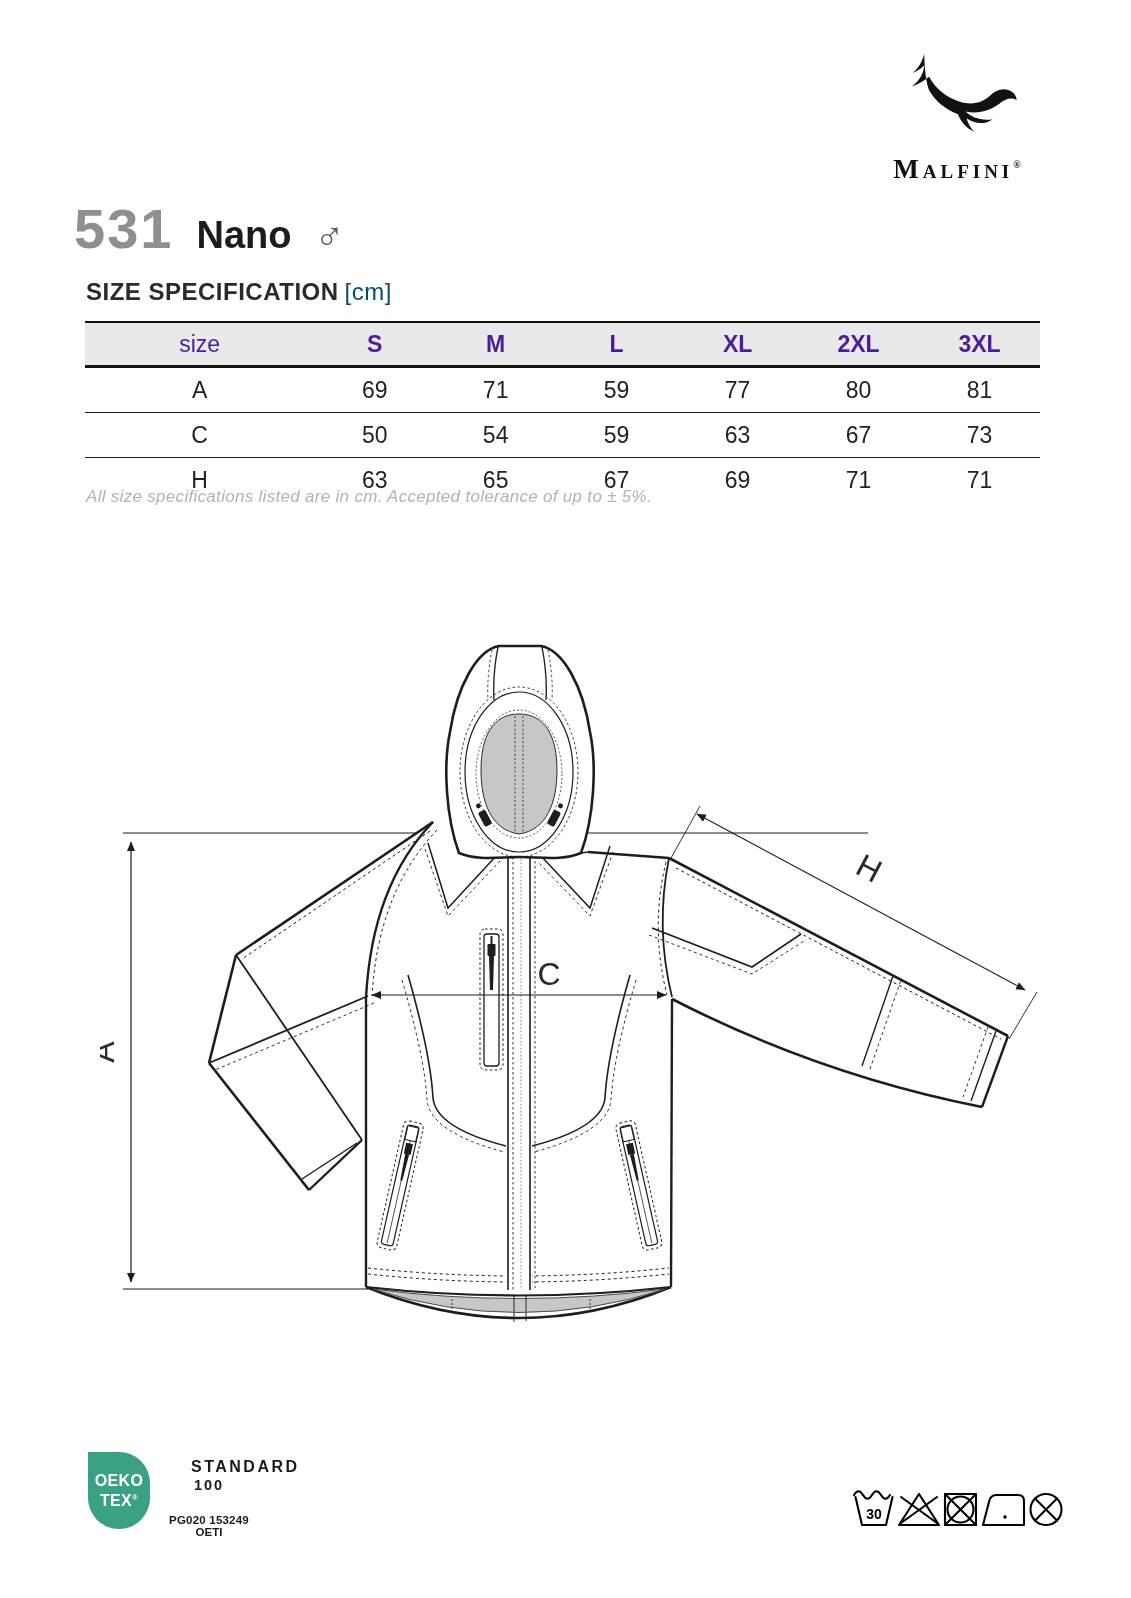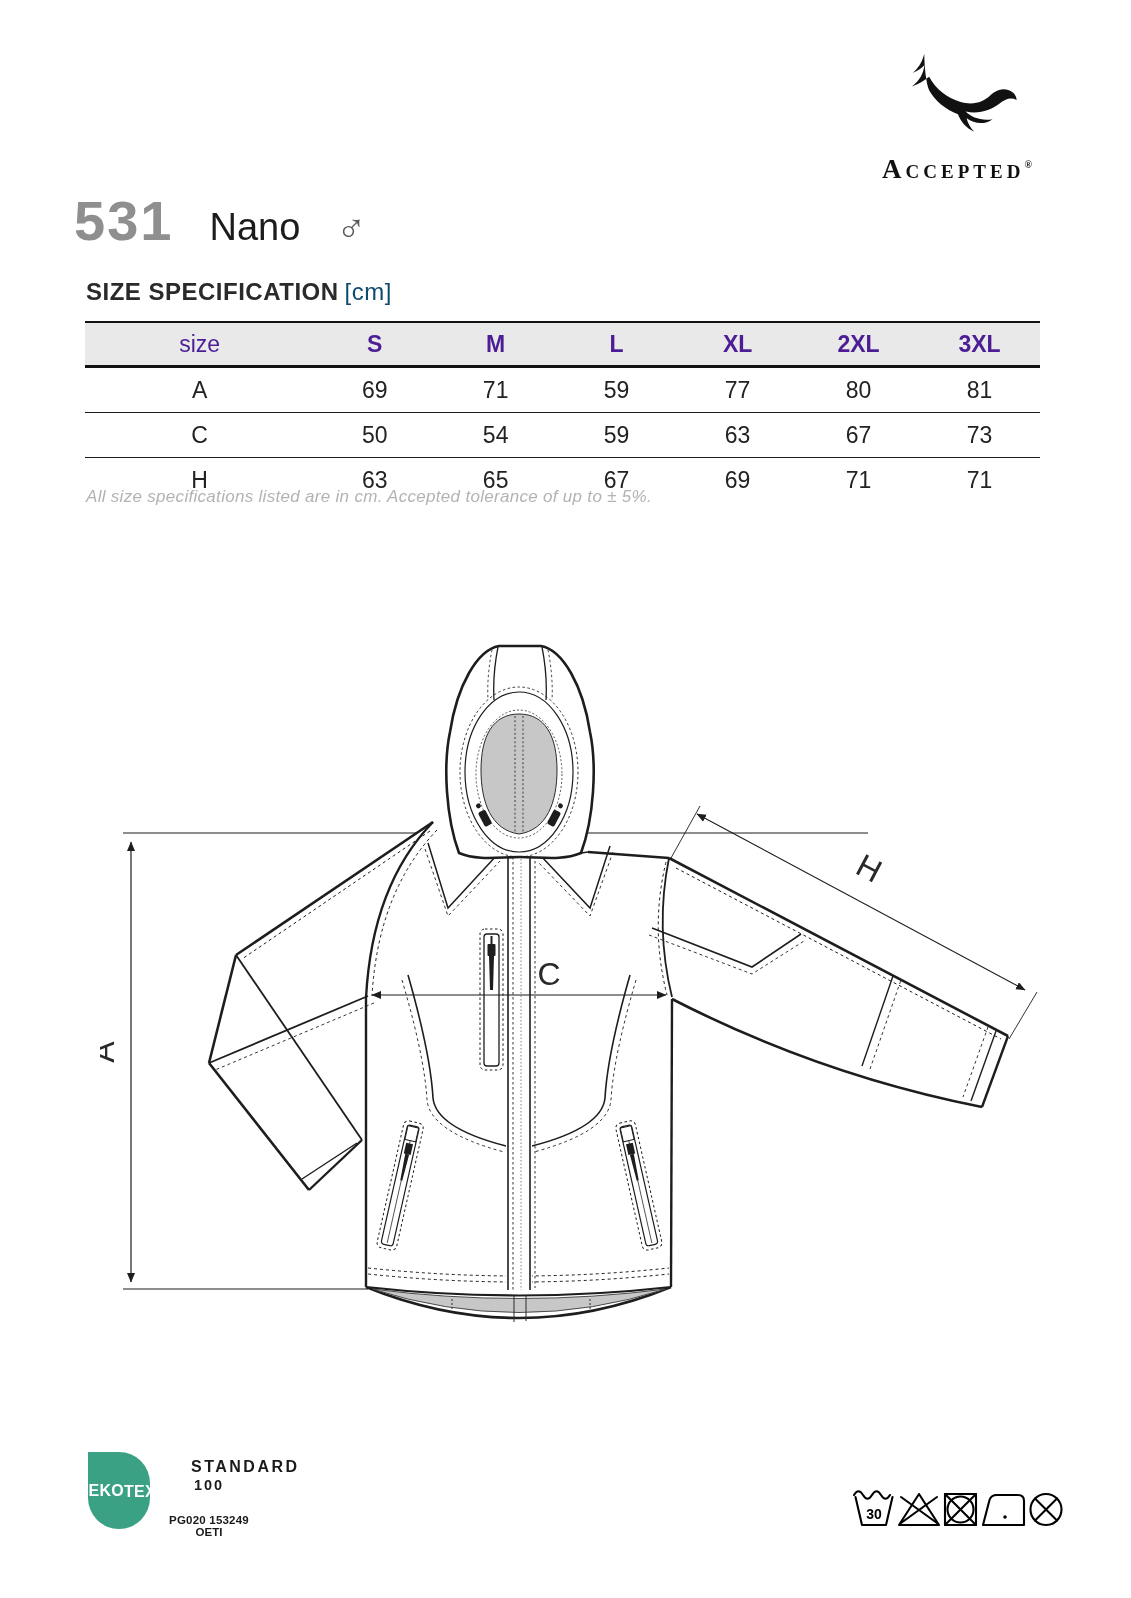--- a/index.html
+++ b/index.html
@@ -5,60 +5,60 @@
   html,body{margin:0;padding:0;background:#fff;}
   body{width:1131px;height:1598px;position:relative;font-family:"Liberation Sans",sans-serif;color:#1d1d1d;overflow:hidden;}
   .abs{position:absolute;}
 
   
   .brand{left:872px;top:48px;width:170px;text-align:center;}
   .brand-word{font-family:"Liberation Serif",serif;font-variant:small-caps;font-weight:700;font-size:27px;letter-spacing:4px;color:#111;margin-top:2px;}
   .brand-word sup{font-size:10px;letter-spacing:0;}
 
   
-  .title-row{left:74px;top:188px;display:flex;align-items:baseline;gap:36px;}
+  .title-row{left:74px;top:196px;display:flex;align-items:baseline;gap:23px;}
   .product-code{font-size:56px;font-weight:700;color:#8f8f8f;letter-spacing:2px;}
-  .product-name{font-size:38px;font-weight:400;color:#1c1c1c;}
+  .product-name{font-size:38px;font-weight:700;color:#1c1c1c;}
   .gender{font-size:40px;font-weight:400;color:#5a5a5a;position:relative;top:2px;}
 
   
   .sec-head{left:86px;top:278px;font-size:24px;font-weight:700;color:#2a2a2a;letter-spacing:0.5px;}
   .sec-unit{font-weight:400;color:#0c4a6e;margin-left:6px;}
 
   
   .size-table{left:85px;top:321px;width:955px;}
   table{border-collapse:collapse;width:100%;table-layout:fixed;}
   thead th{background:#e9e9e9;border-top:2px solid #121212;border-bottom:3px solid #121212;height:40px;font-size:23px;font-weight:700;color:#4c1d95;}
   thead th.first{font-weight:400;font-size:23px;}
   tbody th{font-weight:700;}
   tbody td,tbody th{height:42px;font-size:23px;color:#222;border-bottom:1.5px solid #1c1c1c;font-weight:400;text-align:center;}
   tbody tr:last-child td,tbody tr:last-child th{border-bottom:none;}
   col.c-first{width:24%;}
   .note{left:86px;top:487px;font-size:17px;font-style:italic;color:#b3b3b3;letter-spacing:0.3px;}
 
   
-  .oeko-drop{left:88px;top:1452px;width:62px;height:77px;background:#3aa184;border-radius:0 34px 34px 34px;display:flex;align-items:center;justify-content:center;color:#fff;font-weight:700;font-size:16px;line-height:17px;letter-spacing:0.3px;}
+  .oeko-drop{left:88px;top:1452px;width:62px;height:77px;background:#3aa184;border-radius:0 34px 34px 34px;display:flex;flex-direction:column;align-items:center;justify-content:center;color:#fff;font-weight:700;font-size:16px;line-height:17px;letter-spacing:0.3px;}
   .oeko-drop sup{font-size:8px;}
   .standard-block{left:163px;top:1458px;width:92px;text-align:center;color:#1a1a1a;}
   .std1{font-size:16px;font-weight:700;letter-spacing:2.5px;margin-left:28px;}
   .std2{font-size:14.5px;font-weight:700;letter-spacing:2px;margin-top:1px;}
   .std-code{font-size:11.5px;font-weight:700;margin-top:21px;letter-spacing:0.2px;text-align:center;}
   .std-inst{font-size:11.5px;font-weight:700;}
 
   svg text{font-family:"Liberation Sans",sans-serif;}
   .mlabel{font-size:32px;fill:#2a2a2a;}
 </style>
 </head>
 <body>
 
 <div class="abs brand">
   <svg width="150" height="100" viewBox="0 0 150 104">
     <path fill="#111" d="M41,6 C39,14 35,21 29,26 C34,24 38,21 41,18 C40,27 36,34 28,40 C35,38 41,34 46,30 C53,43 65,52 78,56 C91,60 102,57 110,49 C115,44 122,41 129,44 C134,46 137,50 137,54 C131,51 125,53 119,58 C110,65 97,69 84,66 C90,72 100,76 112,74 C104,80 93,79 85,73 C86,78 89,83 93,87 C85,84 79,77 76,69 C63,64 52,55 46,44 C43,37 41,20 41,6 Z"></path>
   </svg>
-  <div class="brand-word"><span>Accepted</span><sup>®</sup></div>
+  <div class="brand-word"><span>Malfini</span><sup>®</sup></div>
 </div>
 
 <div class="abs title-row">
   <span class="product-code">531</span>
   <span class="product-name">Nano</span>
   <span class="gender">♂</span>
 </div>
 
 <div class="abs sec-head">
   <span>SIZE SPECIFICATION</span><span class="sec-unit">[cm]</span>

